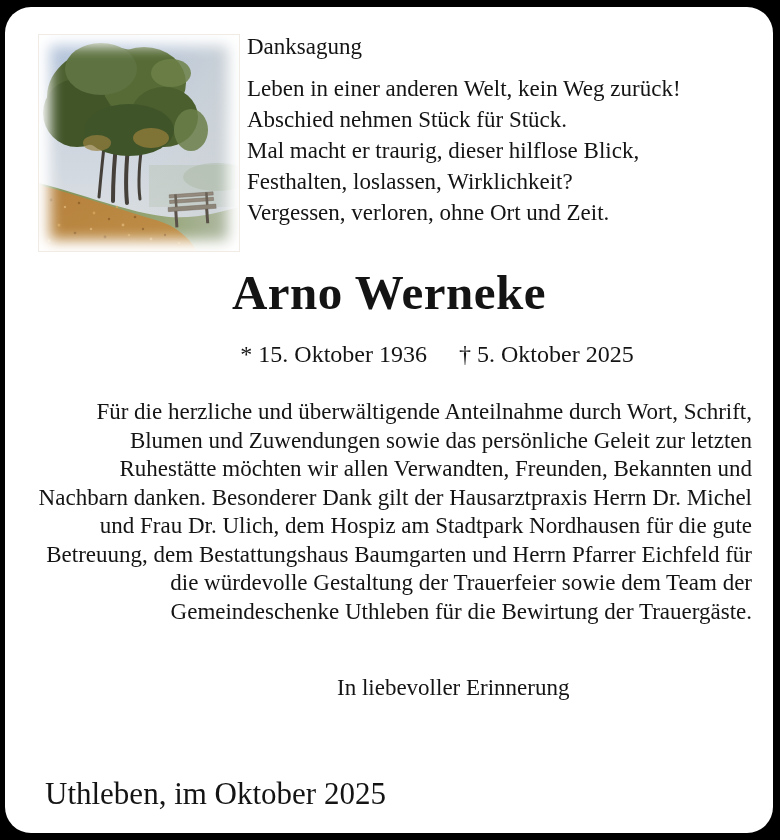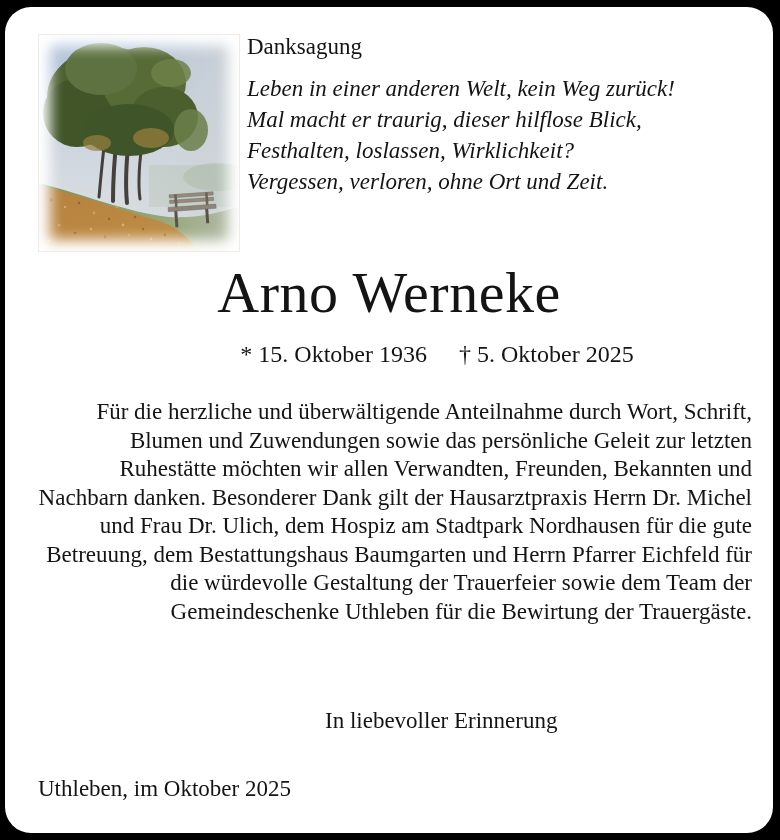--- a/index.html
+++ b/index.html
@@ -47,33 +47,32 @@
     left: 242px;
     top: 27px;
     font-size: 23px;
     white-space: nowrap;
   }
   .poem {
     position: absolute;
     left: 242px;
     top: 66px;
     font-size: 23px;
-    font-style: italic;
     line-height: 31px;
   }
   .poem-line { white-space: nowrap; }
   
   .name {
     position: absolute;
     left: 0;
     top: 257px;
     width: 100%;
     text-align: center;
-    font-size: 58px;
-    font-weight: normal;
+    font-size: 49px;
+    font-weight: bold;
     line-height: 58px;
     letter-spacing: 0.5px;
   }
   .dates {
     position: absolute;
     left: 0;
     top: 334px;
     width: 100%;
     text-align: center;
     font-size: 24px;
@@ -87,38 +86,37 @@
     left: 33px;
     top: 391px;
     width: 714px;
     font-size: 23px;
     line-height: 28.5px;
     text-align: right;
   }
   
   .signature {
     position: absolute;
-    left: 320px;
+    left: 332px;
     top: 666px;
     font-size: 23px;
     line-height: 30px;
-    margin-top: 33px;
   }
   .signature .bold-block {
     margin-top: 3px;
     font-weight: bold;
     font-size: 23.5px;
     line-height: 30px;
   }
   
   .footer {
     position: absolute;
-    left: 33px;
+    left: 40px;
     top: 769px;
-    font-size: 23px;
+    font-size: 31px;
     white-space: nowrap;
   }
 </style>
 </head>
 <body>
 
 <div class="sheet">
 
   <div class="photo">
     <svg viewBox="0 0 200 216" preserveAspectRatio="none">
@@ -204,20 +202,21 @@
         <rect x="38" y="2" width="2.6" height="15" fill="#6b6257"></rect>
         <rect x="0" y="14.5" width="48" height="4.2" fill="#8d8478" stroke="#6b6257" stroke-width="0.4"></rect>
       </g>
     </svg>
     <div class="feather"></div>
   </div>
 
   <div class="heading">Danksagung</div>
   <div class="poem">
     <div class="poem-line">Leben in einer anderen Welt, kein Weg zurück!</div>
+    <div class="poem-line">Abschied nehmen Stück für Stück.</div>
     <div class="poem-line">Mal macht er traurig, dieser hilflose Blick,</div>
     <div class="poem-line">Festhalten, loslassen, Wirklichkeit?</div>
     <div class="poem-line">Vergessen, verloren, ohne Ort und Zeit.</div>
   </div>
 
   <div class="name">Arno Werneke</div>
   <div class="dates">
     <span class="birth">* 15. Oktober 1936</span>
     <span class="death">† 5. Oktober 2025</span>
   </div>

